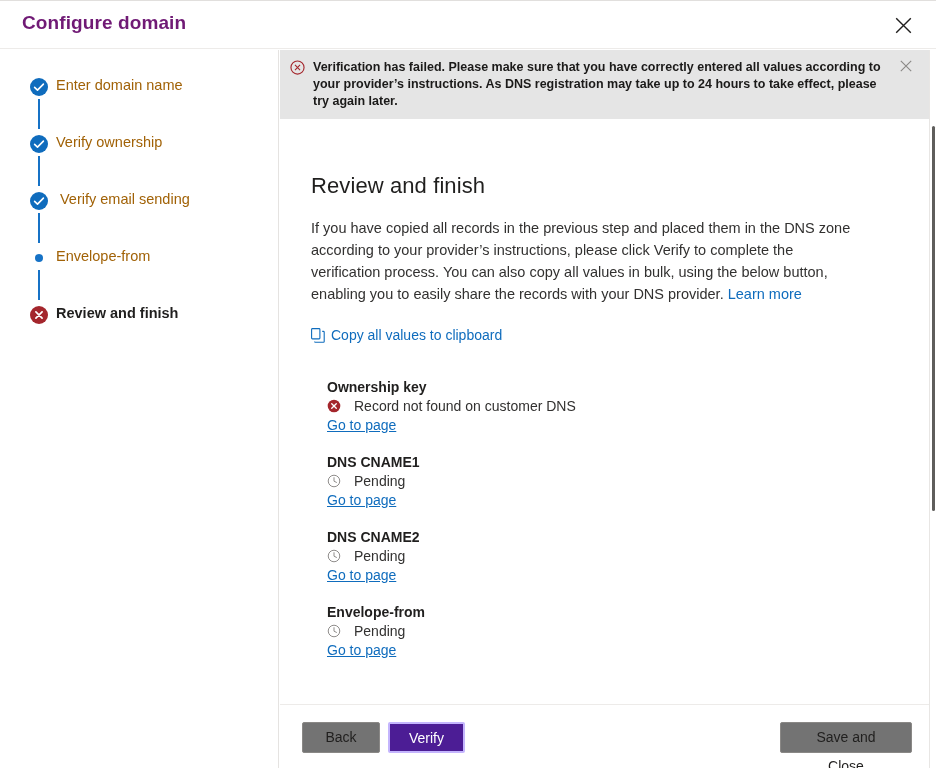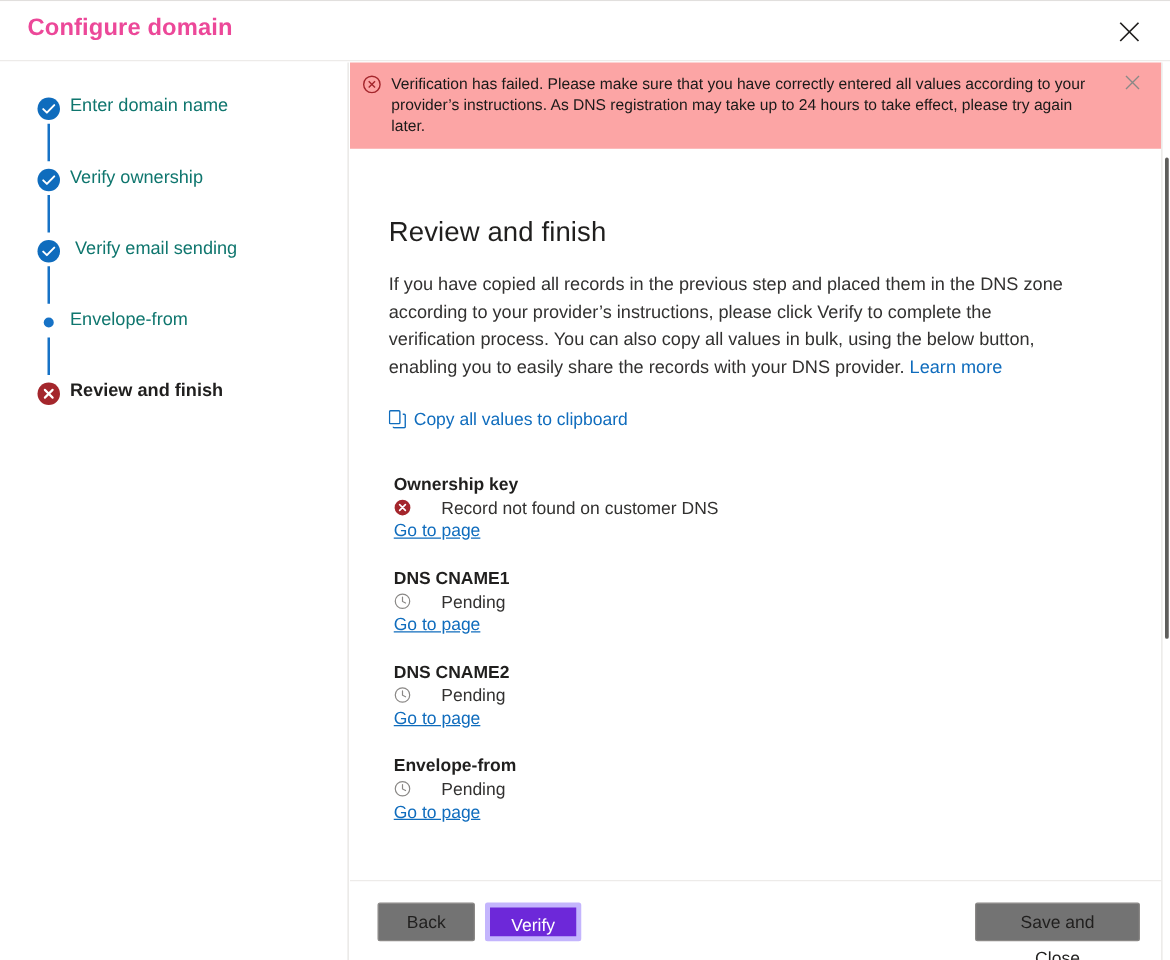--- a/index.html
+++ b/index.html
@@ -33,21 +33,21 @@
     box-sizing: border-box;
     border-bottom: 1px solid #edebe9;
     background: #ffffff;
   }
   .header-title {
     position: absolute;
     left: 22px;
     top: 11px;
     font-size: 19px;
     font-weight: bold;
-    color: #ec4899;
+    color: #701a75;
     letter-spacing: 0.1px;
   }
   .header-close {
     position: absolute;
     right: 18px;
     top: 9px;
     width: 30px;
     height: 30px;
     display: flex;
     align-items: center;
@@ -118,21 +118,21 @@
     top: 26px;
     width: 2px;
     height: 30px;
     background: #1672c6;
   }
   .step-label {
     position: absolute;
     left: 56px;
     top: 4px;
     font-size: 14.5px;
-    color: #0f766e;
+    color: #a16207;
     white-space: nowrap;
   }
   .step-label.current {
     font-weight: bold;
     color: #201f1e;
   }
   .step.indent .step-label { left: 60px; }
 
   
   .panel {
@@ -143,25 +143,26 @@
     height: 719px;
   }
 
   
   .msgbar {
     position: absolute;
     left: 0;
     top: 0;
     width: 649px;
     min-height: 46px;
-    background: #fca5a5;
+    background: #e5e5e5;
     box-sizing: border-box;
     padding: 9px 12px 9px 10px;
     display: flex;
     align-items: flex-start;
+    font-weight: bold;
   }
   .msgbar-icon {
     flex: 0 0 auto;
     margin-top: 1px;
     margin-right: 8px;
   }
   .msgbar-icon svg { display: block; }
   .msgbar-text {
     flex: 1 1 auto;
     font-size: 12.5px;
@@ -216,41 +217,41 @@
     cursor: pointer;
   }
 
   .copy-all {
     display: inline-flex;
     align-items: center;
     gap: 6px;
     font-size: 14px;
     color: #0f6cbd;
     cursor: pointer;
-    margin-bottom: 32px;
+    margin-bottom: 20px;
   }
   .copy-all svg { display: block; }
 
   .record-list {
-    margin: 4px;
+    margin: 16px;
     padding: 0;
     list-style: none;
   }
   .record-item { margin-bottom: 20px; }
   .record-item:last-child { margin-bottom: 0; }
   .record-name {
     font-size: 14px;
     font-weight: bold;
     color: #201f1e;
     margin-bottom: 3px;
   }
   .record-status {
     display: flex;
     align-items: center;
-    gap: 24px;
+    gap: 13px;
     font-size: 14px;
     color: #323130;
     margin-bottom: 2px;
   }
   .record-status svg { display: block; flex: 0 0 auto; }
   .record-link {
     font-size: 14px;
     color: #0f6cbd;
     cursor: pointer;
     display: inline-block;
@@ -279,22 +280,22 @@
     padding: 0 16px;
     line-height: 29px;
     text-align: center;
   }
   .btn-default {
     background: #737373;
     border: 1px solid #8a8886;
     color: #201f1e;
   }
   .btn-primary {
-    background: #6d28d9;
-    border: 4px solid #c4b5fd;
+    background: #4c1d95;
+    border: 2px solid #c4b5fd;
     color: #ffffff;
   }
   .btn-back  { left: 22px;  top: 17px; width: 78px; }
   .btn-verify{ left: 108px; top: 17px; width: 77px; }
   .btn-save  { right: 24px; top: 17px; width: 132px; }
 
   
   .scrollbar-track {
     position: absolute;
     right: 0;

